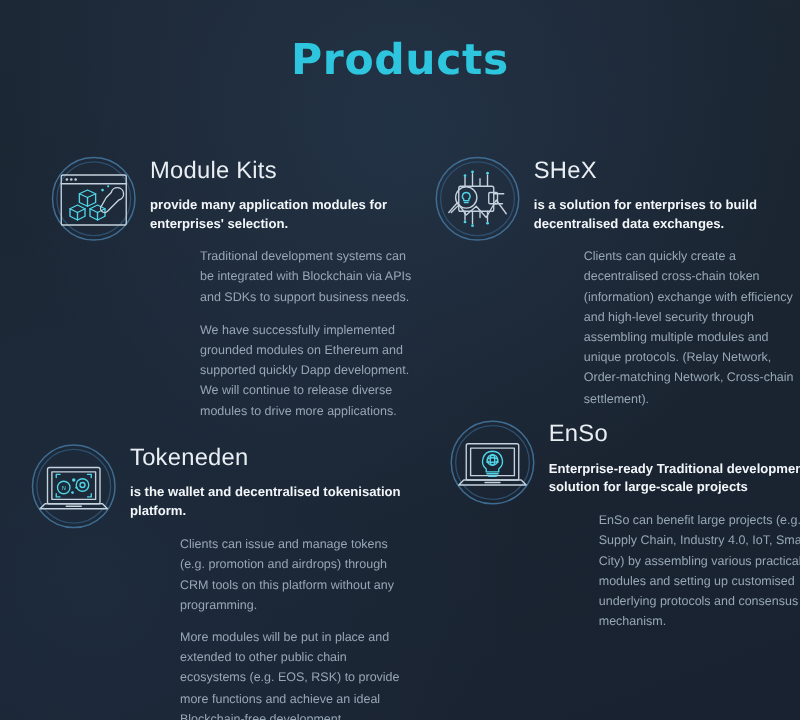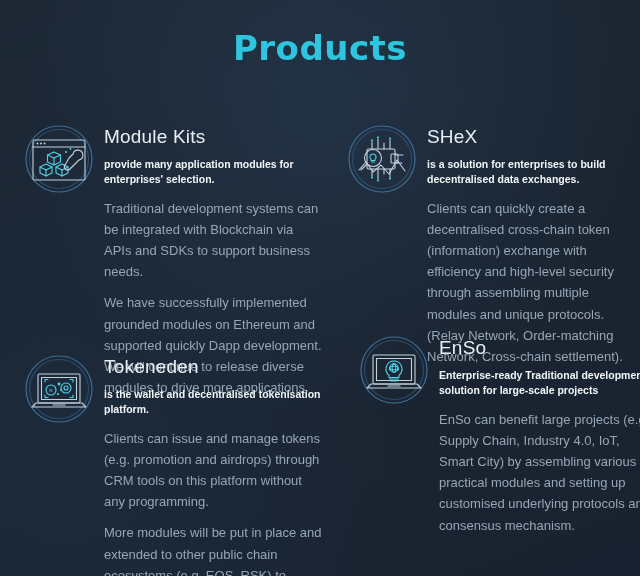--- a/index.html
+++ b/index.html
@@ -41,21 +41,21 @@
     font-family: "DejaVu Sans", sans-serif;
   }
 
   
   .card {
     position: absolute;
     display: flex;
     align-items: flex-start;
   }
 
-  #card-0 { left: 22px;  top: 122px; width: 300px; }
+  #card-0 { left: 38px;  top: 122px; width: 300px; }
   #card-1 { left: 345px; top: 122px; width: 295px; }
   #card-2 { left: 22px;  top: 352px; width: 300px; }
   #card-3 { left: 357px; top: 333px; width: 295px; }
 
   .icon-wrap {
     flex: 0 0 auto;
     width: 74px;
     height: 74px;
     position: relative;
   }
@@ -79,25 +79,26 @@
 
   .card-sub {
     font-size: 10.5px;
     font-weight: bold;
     color: #f2f6f9;
     line-height: 1.45;
     margin-bottom: 11px;
   }
 
   .card-para {
-    font-size: 13px;
+    font-size: 10px;
     font-weight: 400;
     color: #97a6b4;
     line-height: 1.62;
     margin-bottom: 10px;
+    margin-left: 40px;
   }
   .card-para:last-child { margin-bottom: 0; }
 
   .ring { stroke: #3f6d92; stroke-width: 1.2; fill: none; }
   .ring-soft { stroke: #2d4e6d; stroke-width: 1.1; fill: none; }
   .ln { stroke: #c3d2dd; stroke-width: 1.1; fill: none; stroke-linecap: round; stroke-linejoin: round; }
   .ln-c { stroke: #4fd3e6; stroke-width: 1.1; fill: none; stroke-linecap: round; stroke-linejoin: round; }
   .fl-c { fill: #4fd3e6; }
   .fl-l { fill: #c3d2dd; }
 </style>

